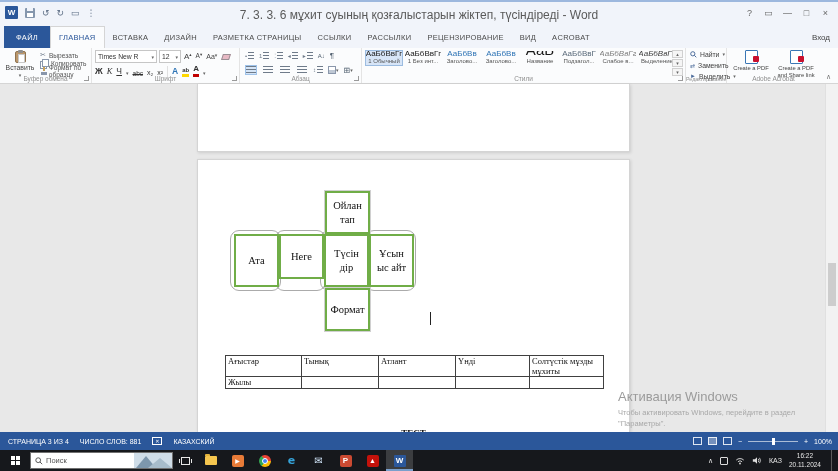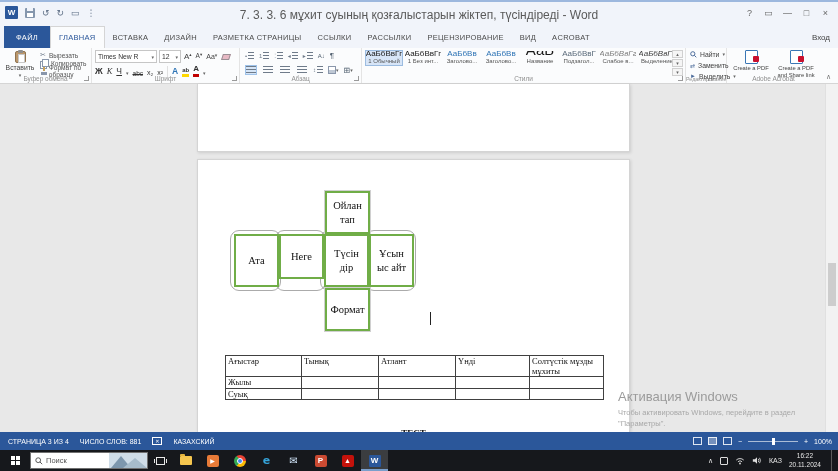--- a/index.html
+++ b/index.html
@@ -129,21 +129,21 @@
   .vm { width:9px; height:8px; border:1px solid rgba(255,255,255,.85); }
   .vm.on { background:rgba(255,255,255,.35); }
   .ztrack { width:50px; height:1px; background:rgba(255,255,255,.6); position:relative; }
   .zthumb { position:absolute; left:24px; top:-3px; width:3px; height:7px; background:#fff; }
 
   
   .taskbar { position:absolute; top:450px; left:0; right:0; height:21px; background:#16181c; display:flex; align-items:center; }
   .start { width:30px; height:21px; display:flex; align-items:center; justify-content:center; }
   .winflag { display:grid; grid-template-columns:4px 4px; grid-template-rows:4px 4px; gap:1px; }
   .winflag span { background:#fff; }
-  .sbox { width:118px; height:17px; background:#fff; display:flex; align-items:center; padding-left:4px; gap:3px; position:relative; border:1px solid #707070; }
+  .sbox { width:143px; height:17px; background:#fff; display:flex; align-items:center; padding-left:4px; gap:3px; position:relative; border:1px solid #707070; }
   .sbox input { border:0; outline:0; font-size:7.5px; width:85px; color:#333; background:transparent; font-family:"Liberation Sans",sans-serif; }
   .sbox input::placeholder { color:#555; }
   .simg { position:absolute; right:0; top:0; width:38px; height:15px; overflow:hidden; background:#cfdde8; }
   .simg::before { content:""; position:absolute; left:2px; bottom:0; width:0; height:0; border-left:10px solid transparent; border-right:10px solid transparent; border-bottom:12px solid #7d97ad; }
   .simg::after { content:""; position:absolute; right:0px; bottom:0; width:0; height:0; border-left:12px solid transparent; border-right:12px solid transparent; border-bottom:10px solid #a7bccb; }
   .tvslot { width:24px; display:flex; justify-content:center; }
   .tv { width:9px; height:8px; border:1px solid #e8e8e8; position:relative; }
   .tv::before { content:""; position:absolute; left:-3px; top:1px; width:1px; height:4px; background:#e8e8e8; }
   .tv::after { content:""; position:absolute; right:-3px; top:1px; width:1px; height:4px; background:#e8e8e8; }
   .slot { width:27px; height:21px; display:flex; align-items:center; justify-content:center; }
@@ -443,27 +443,20 @@
           <td>Үнді</td>
           <td>Солтүстік мұзды мұхиты</td>
         </tr>
         <tr class="drow">
           <td>Жылы</td>
           <td></td>
           <td></td>
           <td></td>
           <td></td>
         </tr>
-        <tr class="drow">
-          <td>Суық</td>
-          <td></td>
-          <td></td>
-          <td></td>
-          <td></td>
-        </tr>
       </tbody>
         </table>
 
       <div class="sub2">ТЕСТ</div>
     </div>
 
     <div class="activation">
       <div class="act-title">Активация Windows</div>
       <div class="act-sub">
         <span>Чтобы активировать Windows, перейдите в раздел</span><br>

